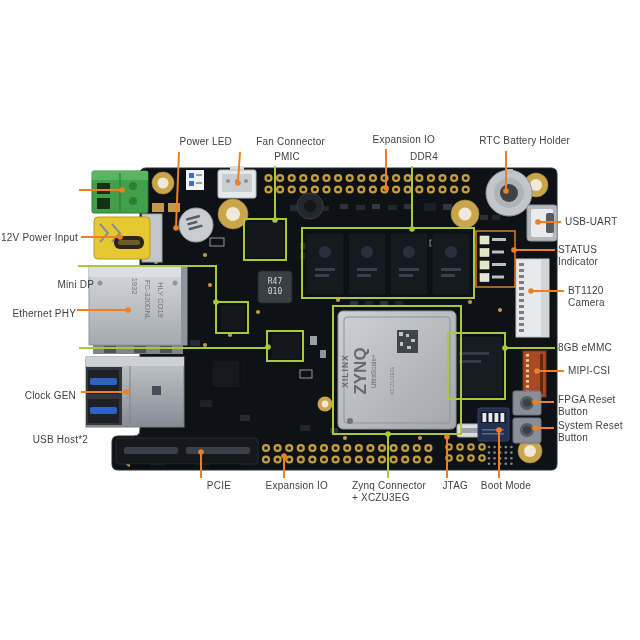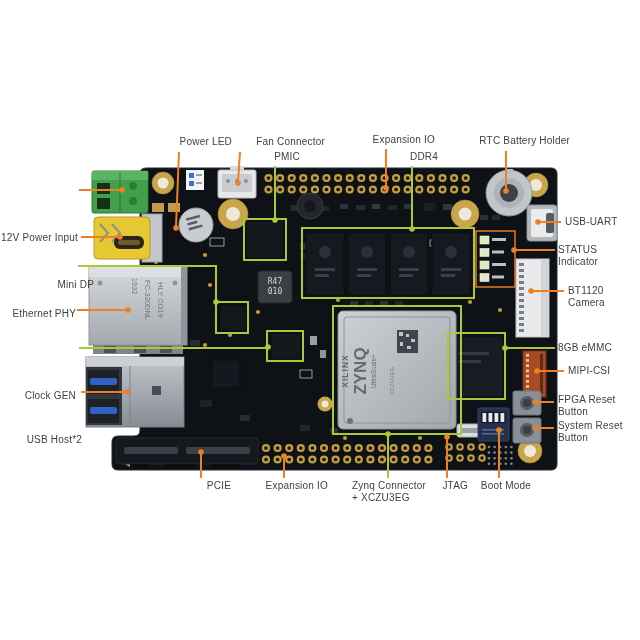--- a/index.html
+++ b/index.html
@@ -615,21 +615,21 @@
 <div class="label t-c" style="left:225px;top:136px;width:100px">Fan Connector</div>
 <div class="label t-c" style="left:340px;top:134px;width:95px">Expansion IO</div>
 <div class="label t-c" style="left:250px;top:151px;width:50px">PMIC</div>
 <div class="label t-c" style="left:388px;top:151px;width:50px">DDR4</div>
 <div class="label t-c" style="left:445px;top:135px;width:125px">RTC Battery Holder</div>
 
 <div class="label t-r" style="left:0;top:184px;width:78px">12V Power Input</div>
 <div class="label t-r" style="left:16px;top:231px;width:78px">Mini DP</div>
 <div class="label t-r" style="left:0;top:260px;width:76px">Ethernet PHY</div>
 <div class="label t-r" style="left:0;top:342px;width:76px">Clock GEN</div>
-<div class="label t-r" style="left:4px;top:386px;width:78px">USB Host*2</div>
+<div class="label t-r" style="left:10px;top:386px;width:78px">USB Host*2</div>
 
 <div class="label t-c" style="left:171px;top:480px;width:60px">PCIE</div>
 <div class="label t-c" style="left:240px;top:480px;width:88px">Expansion IO</div>
 <div class="label" style="left:352px;top:480px;width:100px">Zynq Connector
 + XCZU3EG</div>
 <div class="label t-c" style="left:426px;top:480px;width:42px">JTAG</div>
 <div class="label t-c" style="left:467px;top:480px;width:64px">Boot Mode</div>
 
 <div class="label" style="left:565px;top:216px">USB-UART</div>
 <div class="label" style="left:558px;top:244px">STATUS Indicator</div>

